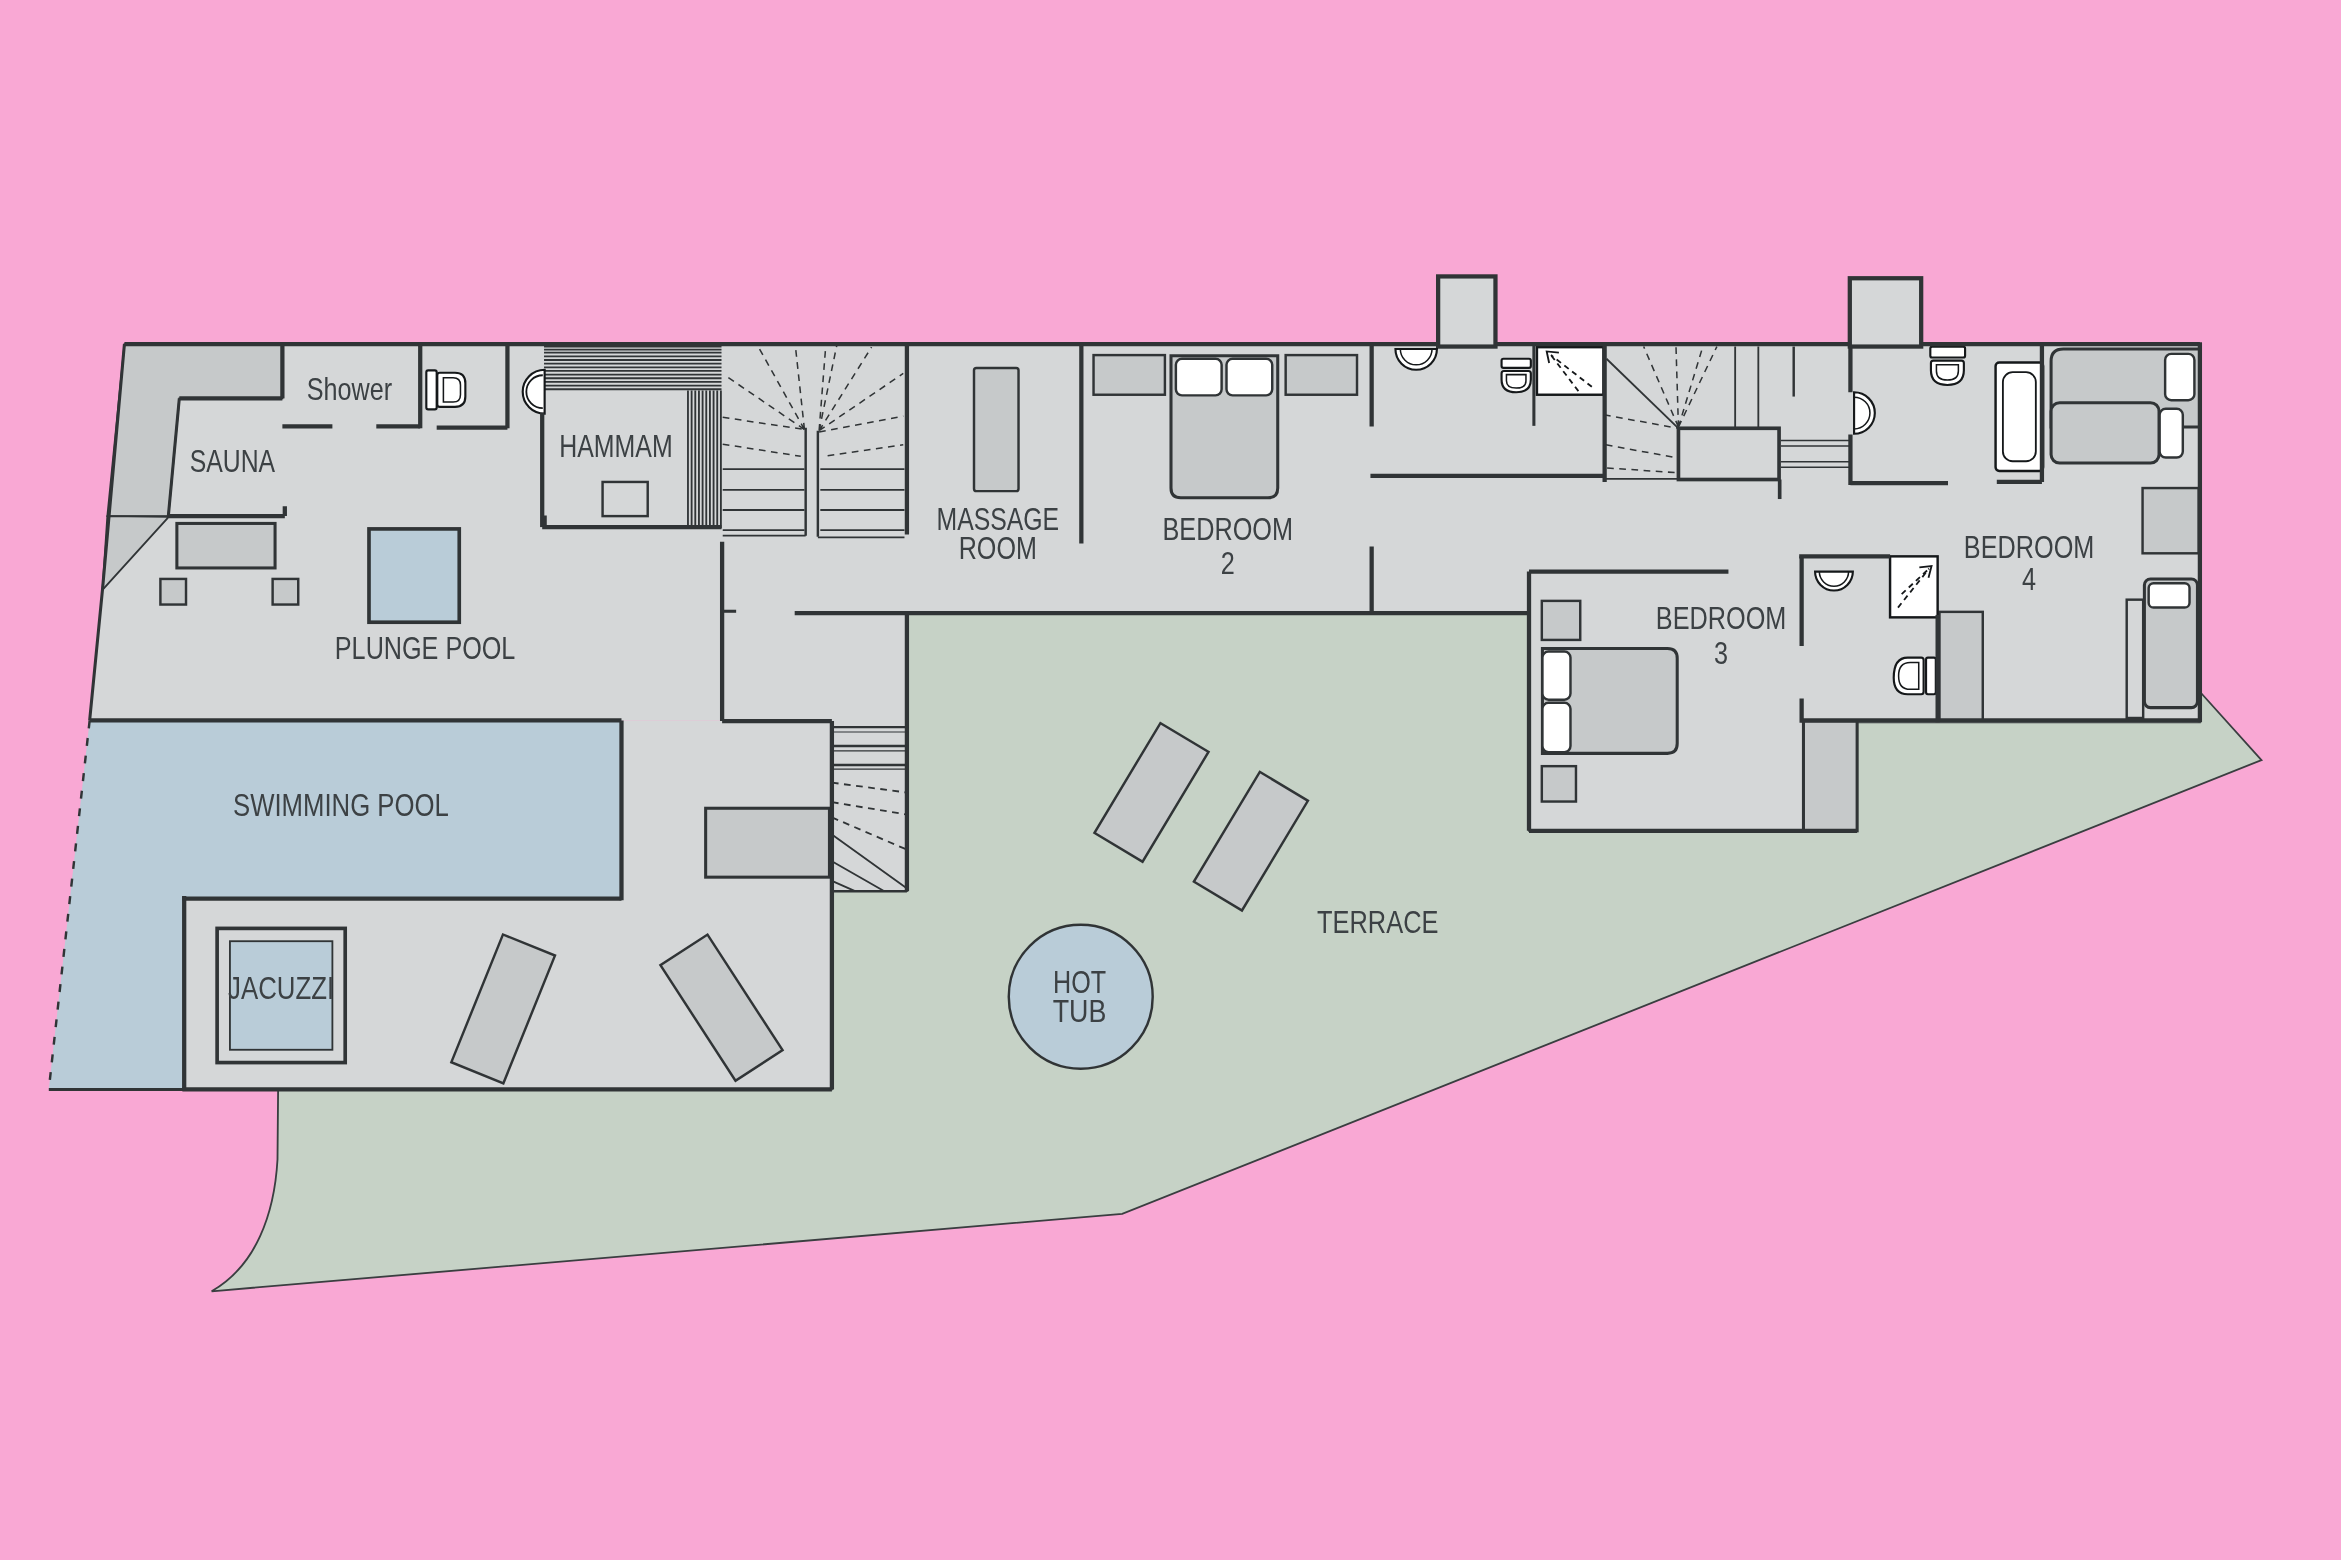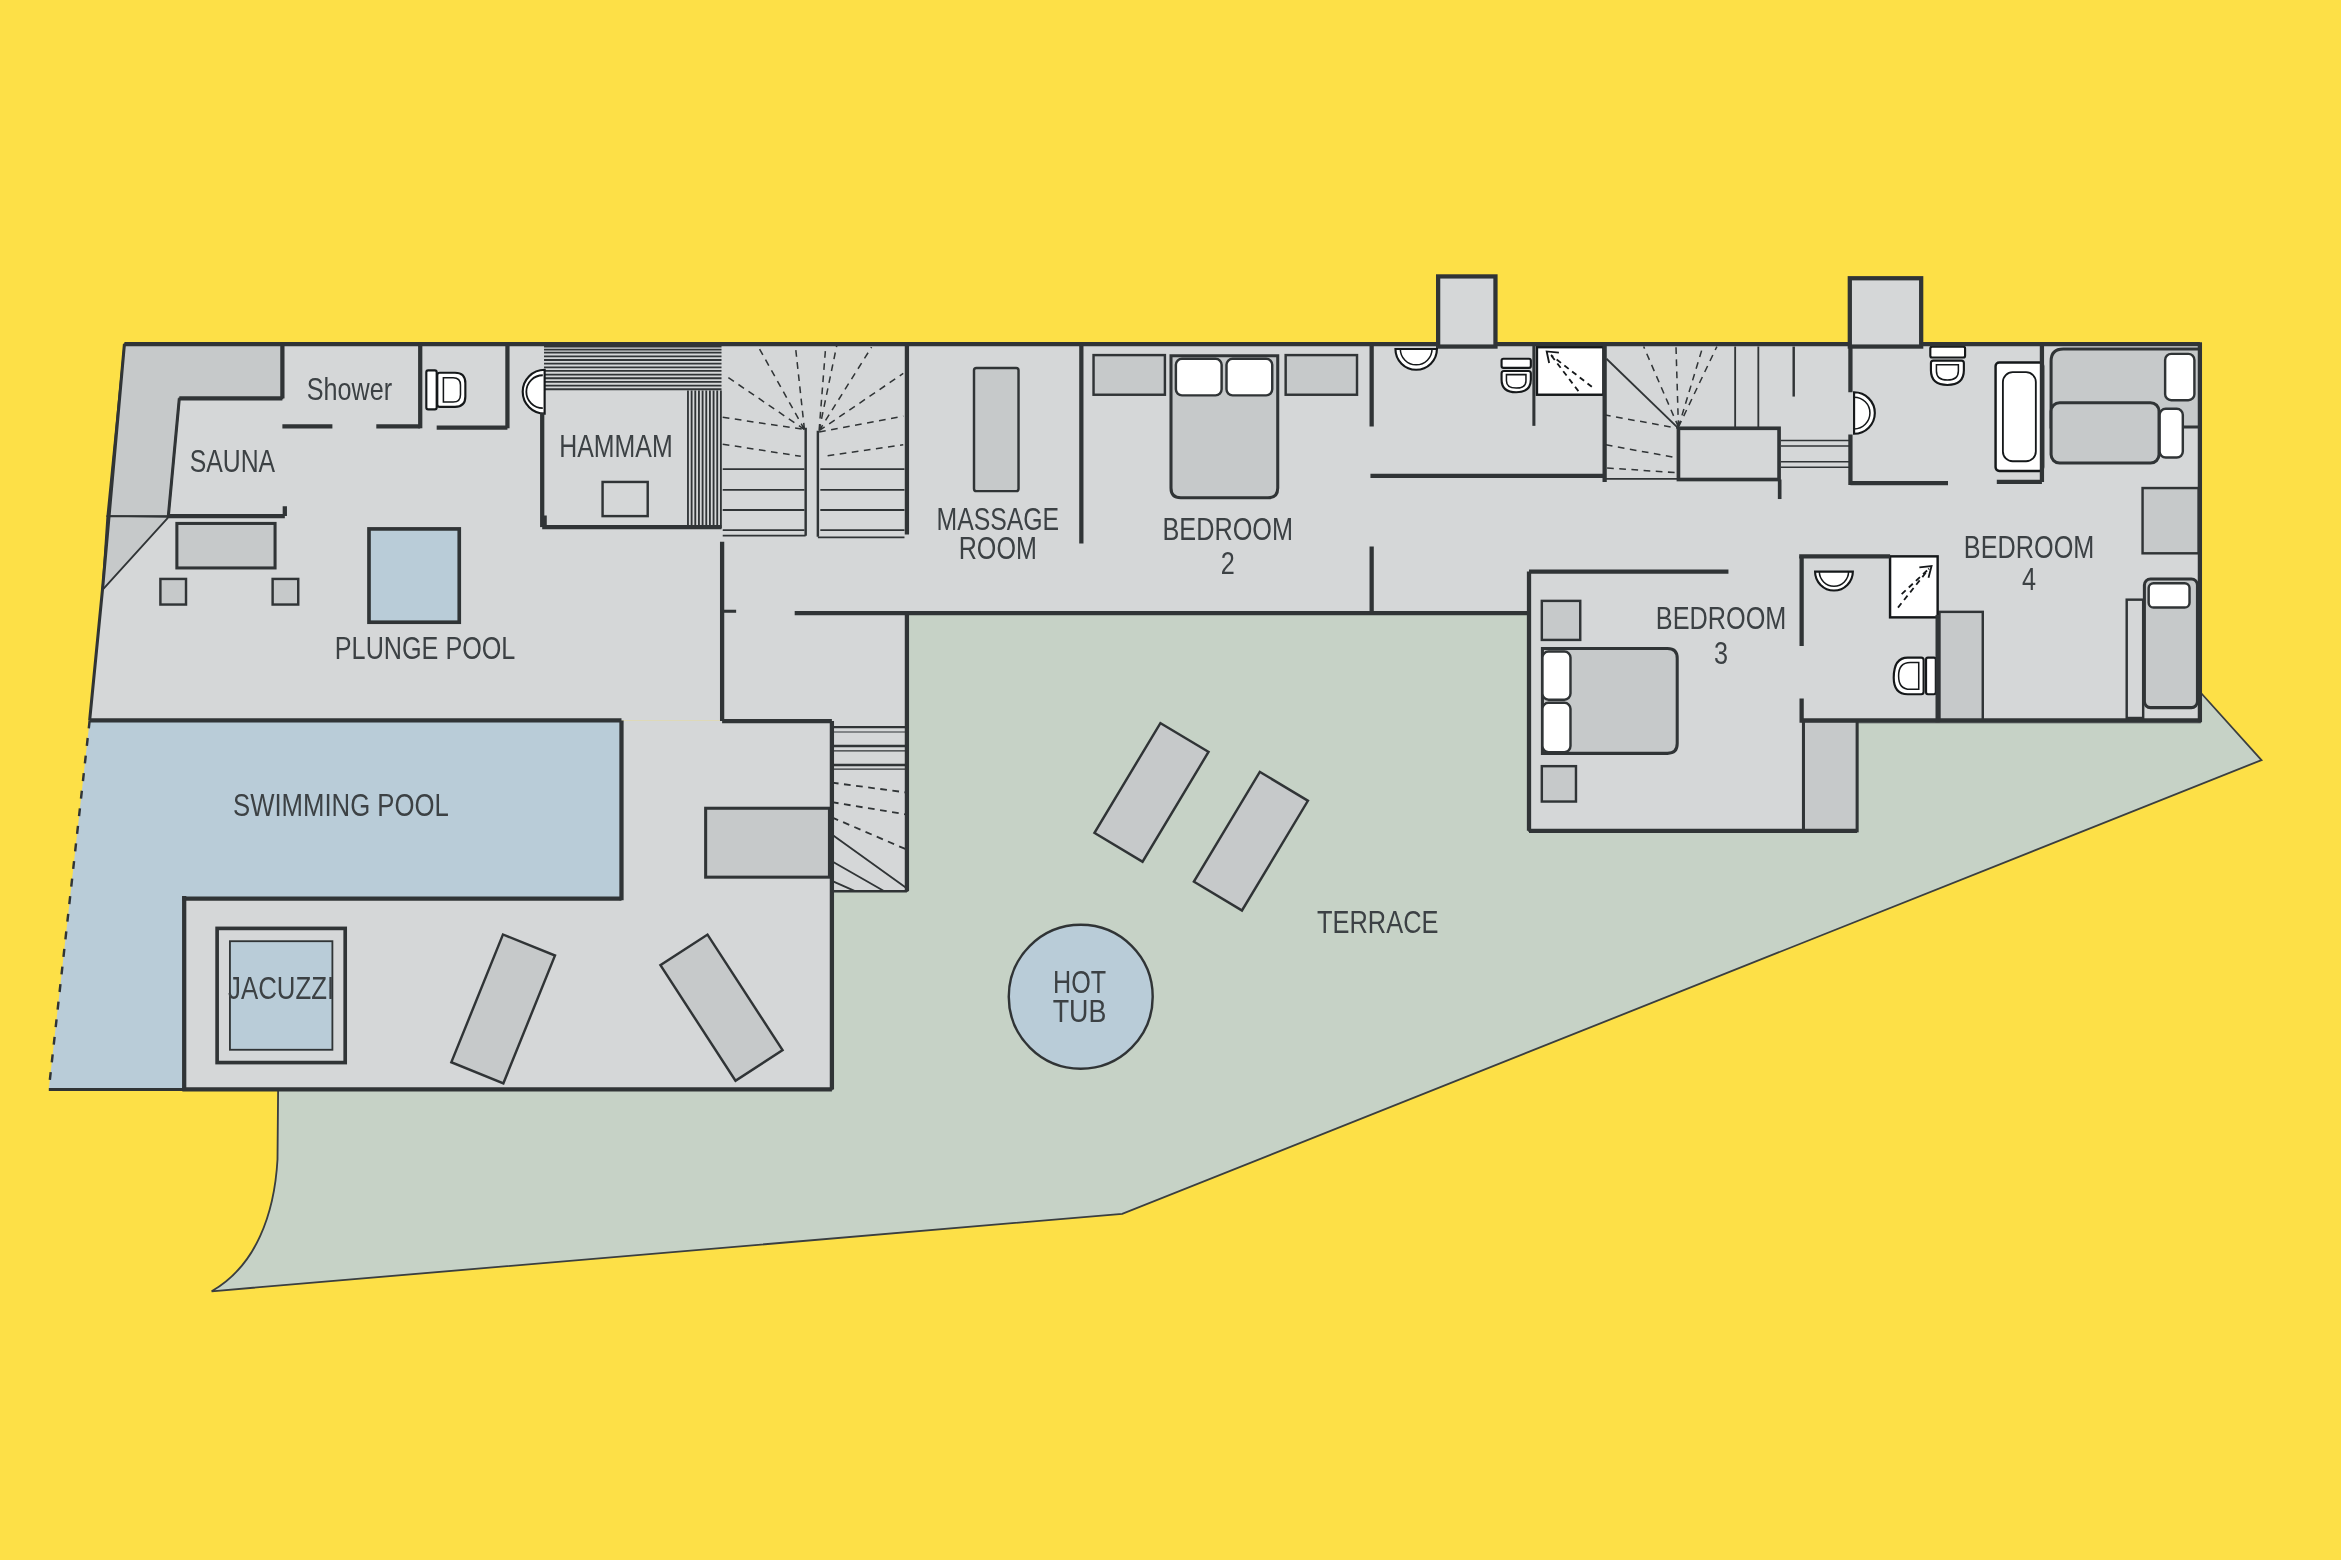--- a/index.html
+++ b/index.html
@@ -1,16 +1,16 @@
 <!DOCTYPE html>
 <html style="font-size:9.8px"><head>
 <meta charset="utf-8">
 <style>
 html,body{margin:0;padding:0;background:#e9ebec;}
-#page{position:relative;width:2342px;height:1561px;background:#fde047;overflow:hidden;}
+#page{position:relative;width:2342px;height:1561px;background:#f9a8d4;overflow:hidden;}
 svg{position:absolute;left:0;top:0;}
 text{font-family:"Liberation Sans",sans-serif;fill:#3c4144;}
 </style>
 </head>
 <body>
 <div id="page">
 <svg width="2342" height="1561" viewBox="0 0 3840 2559">
 <g id="terrace">
 
 <path d="M1487,1005 L2507,1005 L2507,1362 L3045,1362 L3045,1184 L3607,1184 L3607,1134 L3708,1246 L1840,1990 L347,2117 C420,2075 450,1990 455,1901 L456,1786 L1364,1786 L1364,1461 L1487,1461 Z" fill="#c6d2c6" stroke="#3a3e40" stroke-width="3" stroke-linejoin="miter"></path>

